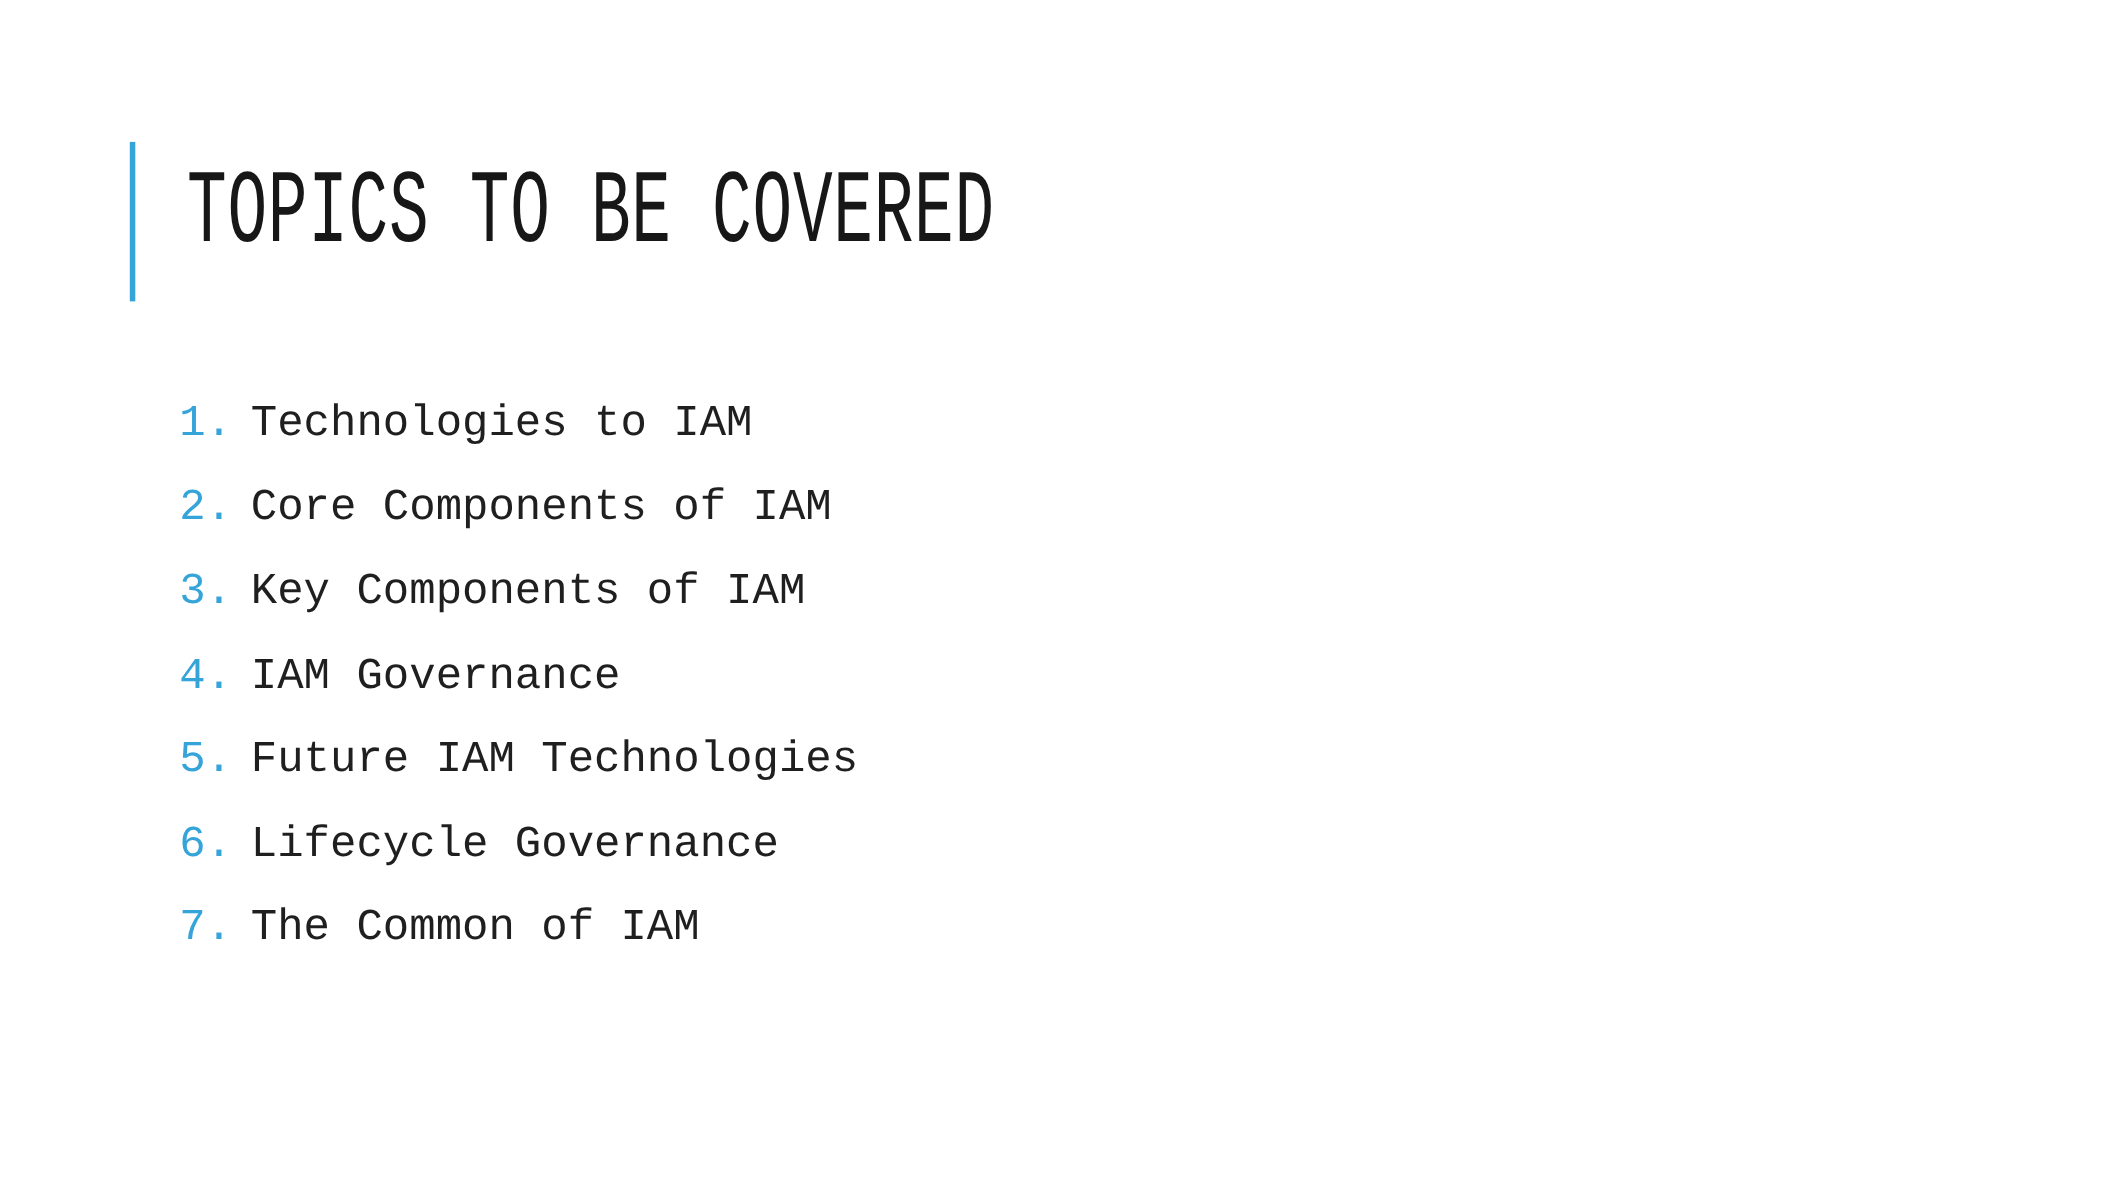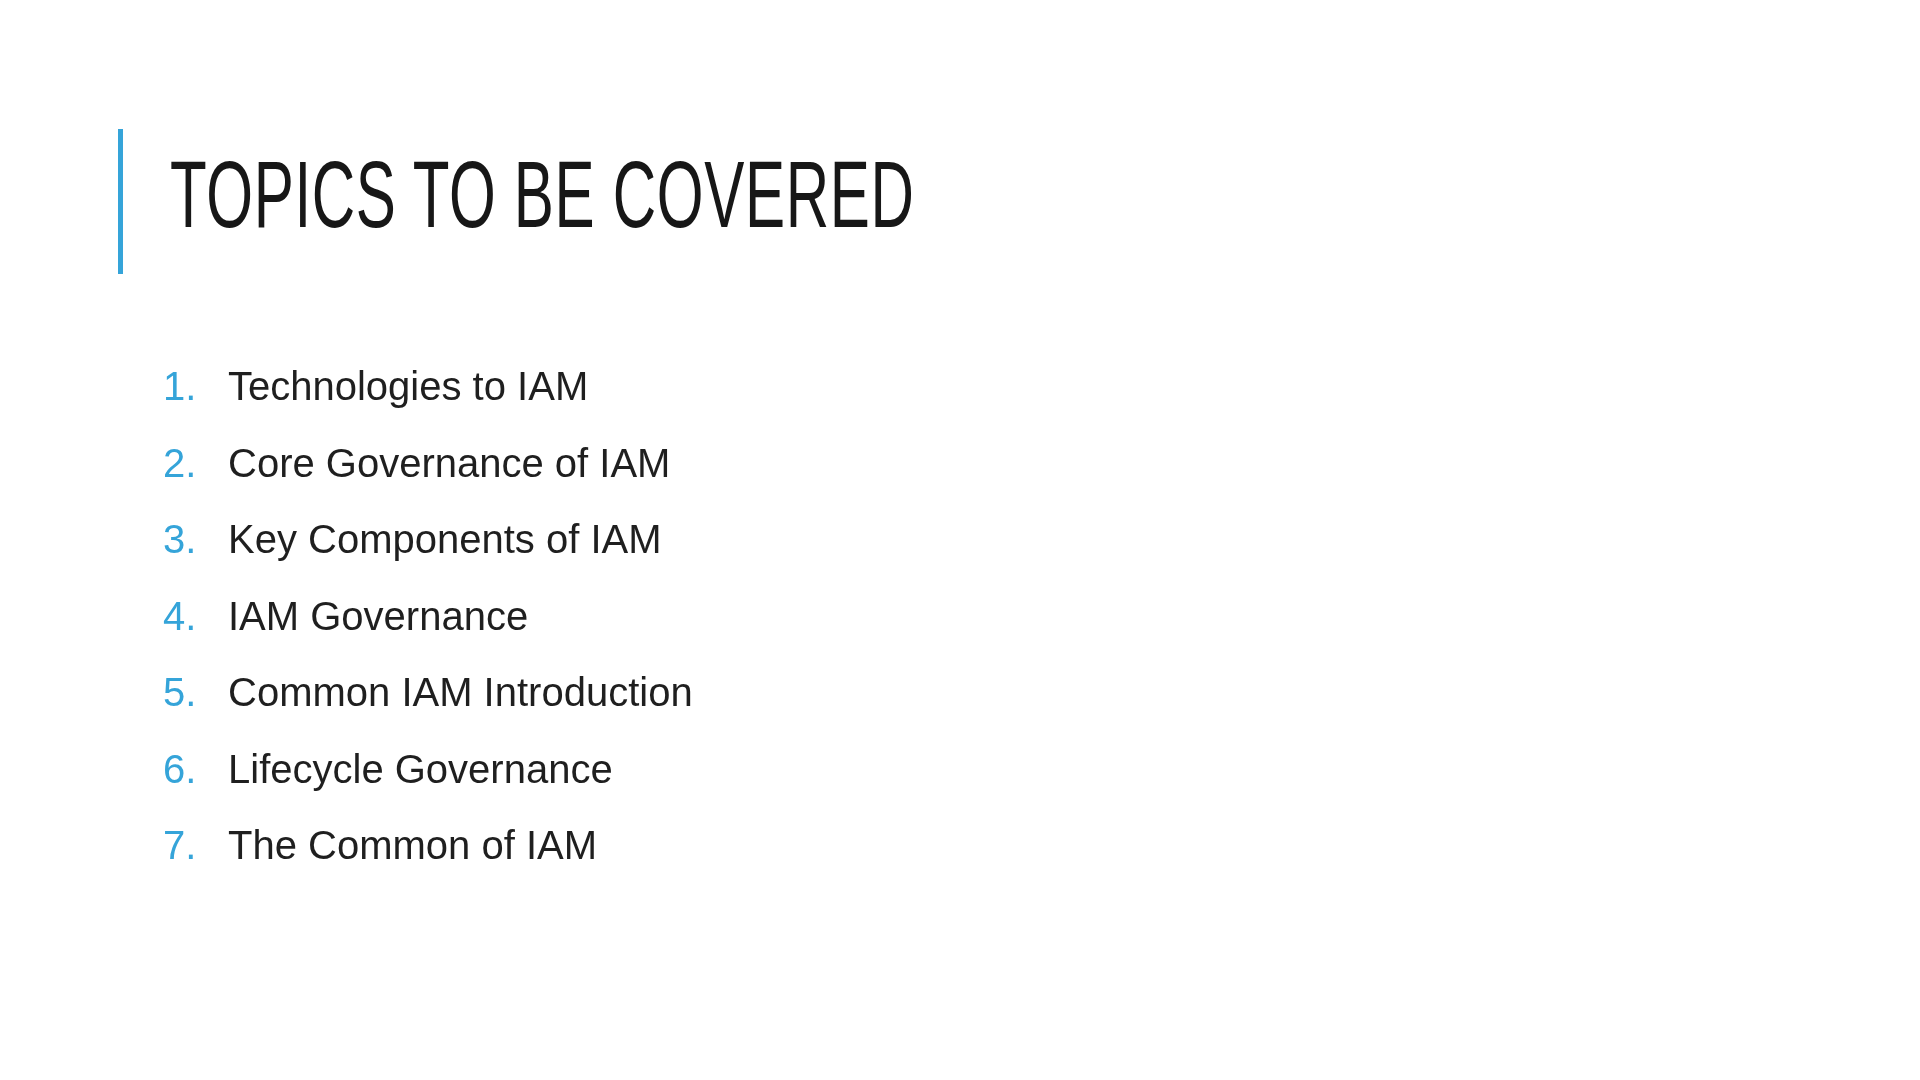--- a/index.html
+++ b/index.html
@@ -13,20 +13,21 @@
   body {
     background: var(--bg);
     font-family: "Liberation Sans", sans-serif;
     overflow: hidden;
   }
   .slide {
     position: relative;
     width: 1676px;
     height: 1080px;
     background: var(--bg);
+    font-family: Liberation Mono, monospace;
   }
   .accent-bar {
     position: absolute;
     left: 118px;
     top: 129px;
     width: 5px;
     height: 145px;
     background: var(--accent);
   }
   .title {
@@ -75,33 +76,33 @@
 
   <h1 class="title">TOPICS TO BE COVERED</h1>
 
   <ol class="topics">
     <li class="topic-item">
       <span class="topic-num">1.</span>
       <span class="topic-label">Technologies to IAM</span>
     </li>
     <li class="topic-item">
       <span class="topic-num">2.</span>
-      <span class="topic-label">Core Governance of IAM</span>
+      <span class="topic-label">Core Components of IAM</span>
     </li>
     <li class="topic-item">
       <span class="topic-num">3.</span>
       <span class="topic-label">Key Components of IAM</span>
     </li>
     <li class="topic-item">
       <span class="topic-num">4.</span>
       <span class="topic-label">IAM Governance</span>
     </li>
     <li class="topic-item">
       <span class="topic-num">5.</span>
-      <span class="topic-label">Common IAM Introduction</span>
+      <span class="topic-label">Future IAM Technologies</span>
     </li>
     <li class="topic-item">
       <span class="topic-num">6.</span>
       <span class="topic-label">Lifecycle Governance</span>
     </li>
     <li class="topic-item">
       <span class="topic-num">7.</span>
       <span class="topic-label">The Common of IAM</span>
     </li>
   </ol>

